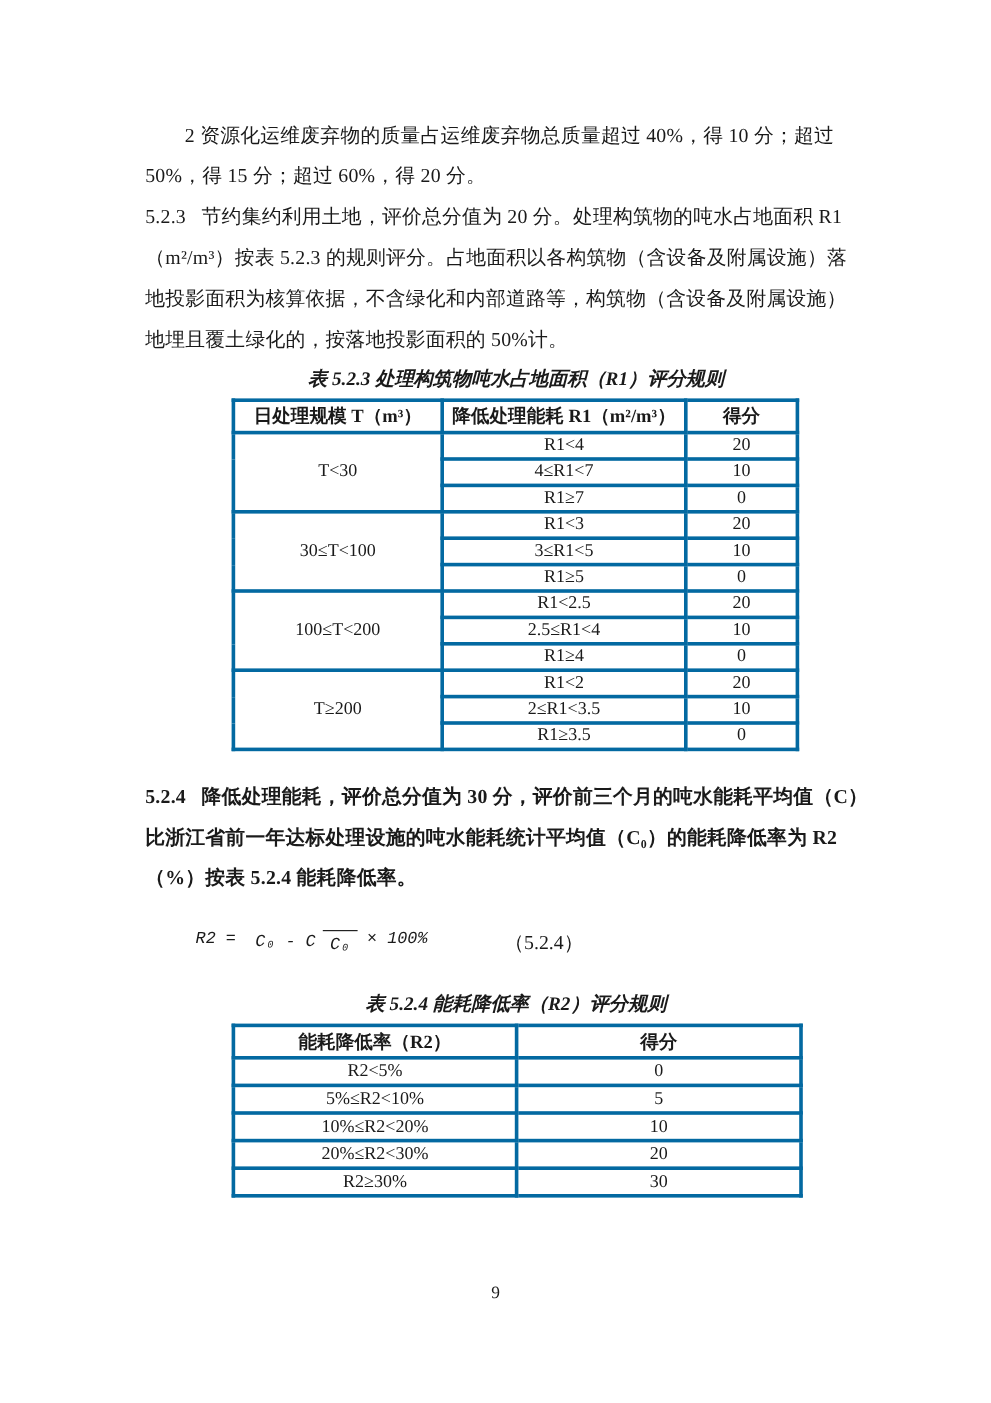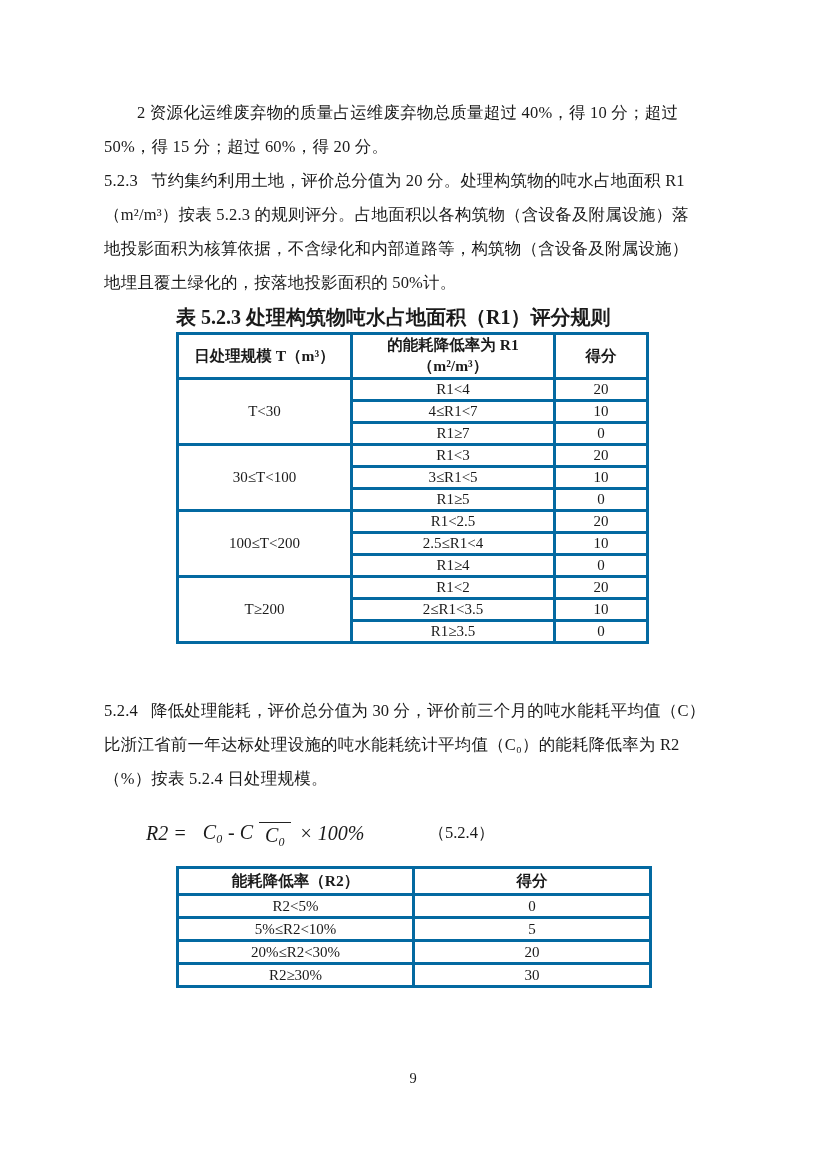--- a/index.html
+++ b/index.html
@@ -9,39 +9,41 @@
   }
   body {
     width: 826px;
     height: 1169px;
     position: relative;
     font-family: "Liberation Serif", "DejaVu Serif", serif;
     color: #1a1a1a;
   }
   .page-content {
     position: absolute;
-    left: 104px;
+    left: 121px;
     top: 96px;
     width: 622px;
   }
   .para .line {
     font-size: 16.5px;
     line-height: 34px;
     white-space: pre-wrap;
     letter-spacing: 0.2px;
   }
   .para .line.indented {
     text-indent: 2em;
   }
   .table-title {
     width: 474px;
     margin-left: 72px;
+    text-align: center;
     font-weight: bold;
-    font-size: 20px;
+    font-size: 16px;
     line-height: 22px;
+    font-style: italic;
   }
   .title-523 { margin-top: 6px; }
   .title-524 { margin-top: 12px; }
   table.rules {
     border-collapse: collapse;
     margin-left: 72px;
     margin-top: 4px;
     table-layout: fixed;
   }
   table.rules td, table.rules th {
@@ -61,33 +63,34 @@
   table.t523 col.c-scale  { width: 174px; }
   table.t523 col.c-area   { width: 203px; }
   table.t523 col.c-score  { width: 93px; }
   table.t523 tr.hdr  { height: 27px; }
   table.t523 tr.data { height: 22px; }
   table.t524 { width: 473px; padding-left: 46px; }
   table.t524 col.c-rate  { width: 236px; }
   table.t524 col.c-score { width: 237px; }
   table.t524 tr.hdr  { height: 27px; }
   table.t524 tr.data { height: 23px; margin-left: 12px; }
-  .para-524 { margin-top: 50px; }
+  .para-524 { margin-top: 21px; font-weight: bold; }
   .formula-block {
     margin-top: 8px;
     margin-left: 42px;
     display: flex;
     align-items: center;
     height: 58px;
   }
   .formula {
     display: flex;
-    align-items: flex-end;
+    align-items: flex-start;
     font-style: italic;
-    font-size: 20px;
+    font-size: 14px;
+    font-family: Liberation Mono, monospace;
   }
   .formula .lhs { margin-right: 6px; }
   .frac {
     display: inline-flex;
     flex-direction: row;
     align-items: center;
     margin: 0 4px;
   }
   .frac .num {
     padding: 0 6px 2px 6px;
@@ -136,21 +139,21 @@
 
   <table class="rules t523">
     <colgroup>
         <col class="c-scale">
         <col class="c-area">
         <col class="c-score">
       </colgroup>
     <tbody>
         <tr class="hdr">
       <th>日处理规模 T（m³）</th>
-      <th>的能耗降低率为 R1（m²/m³）</th>
+      <th>降低处理能耗 R1（m²/m³）</th>
       <th>得分</th>
     </tr>
     <tr class="data">
       <td rowspan="3">T&lt;30</td>
       <td>R1&lt;4</td>
       <td>20</td>
     </tr>
     <tr class="data">
       <td>4≤R1&lt;7</td>
       <td>10</td>
@@ -197,55 +200,60 @@
     <tr class="data">
       <td>R1≥3.5</td>
       <td>0</td>
     </tr>
   </tbody>
     </table>
 
   <div class="para para-524">
     <div class="line">5.2.4   降低处理能耗，评价总分值为 30 分，评价前三个月的吨水能耗平均值（C）</div>
     <div class="line">比浙江省前一年达标处理设施的吨水能耗统计平均值（C₀）的能耗降低率为 R2</div>
-    <div class="line">（%）按表 5.2.4 日处理规模。</div>
+    <div class="line">（%）按表 5.2.4 能耗降低率。</div>
   </div>
 
   <div class="formula-block">
     <div class="formula">
       <span class="lhs">R2 =</span>
       <span class="frac">
         <span class="num">C₀ - C</span>
         <span class="den">C₀</span>
       </span>
       <span class="mult">× 100%</span>
     </div>
     <span class="eq-number">（5.2.4）</span>
   </div>
 
+  <div class="table-title title-524">表 5.2.4   能耗降低率（R2）评分规则</div>
 
   <table class="rules t524">
     <colgroup>
         <col class="c-rate">
         <col class="c-score">
       </colgroup>
     <tbody>
         <tr class="hdr">
       <th>能耗降低率（R2）</th>
       <th>得分</th>
     </tr>
     <tr class="data">
       <td>R2&lt;5%</td>
       <td>0</td>
     </tr>
     <tr class="data">
       <td>5%≤R2&lt;10%</td>
       <td>5</td>
     </tr>
     <tr class="data">
+      <td>10%≤R2&lt;20%</td>
+      <td>10</td>
+    </tr>
+    <tr class="data">
       <td>20%≤R2&lt;30%</td>
       <td>20</td>
     </tr>
     <tr class="data">
       <td>R2≥30%</td>
       <td>30</td>
     </tr>
   </tbody>
     </table>
 

